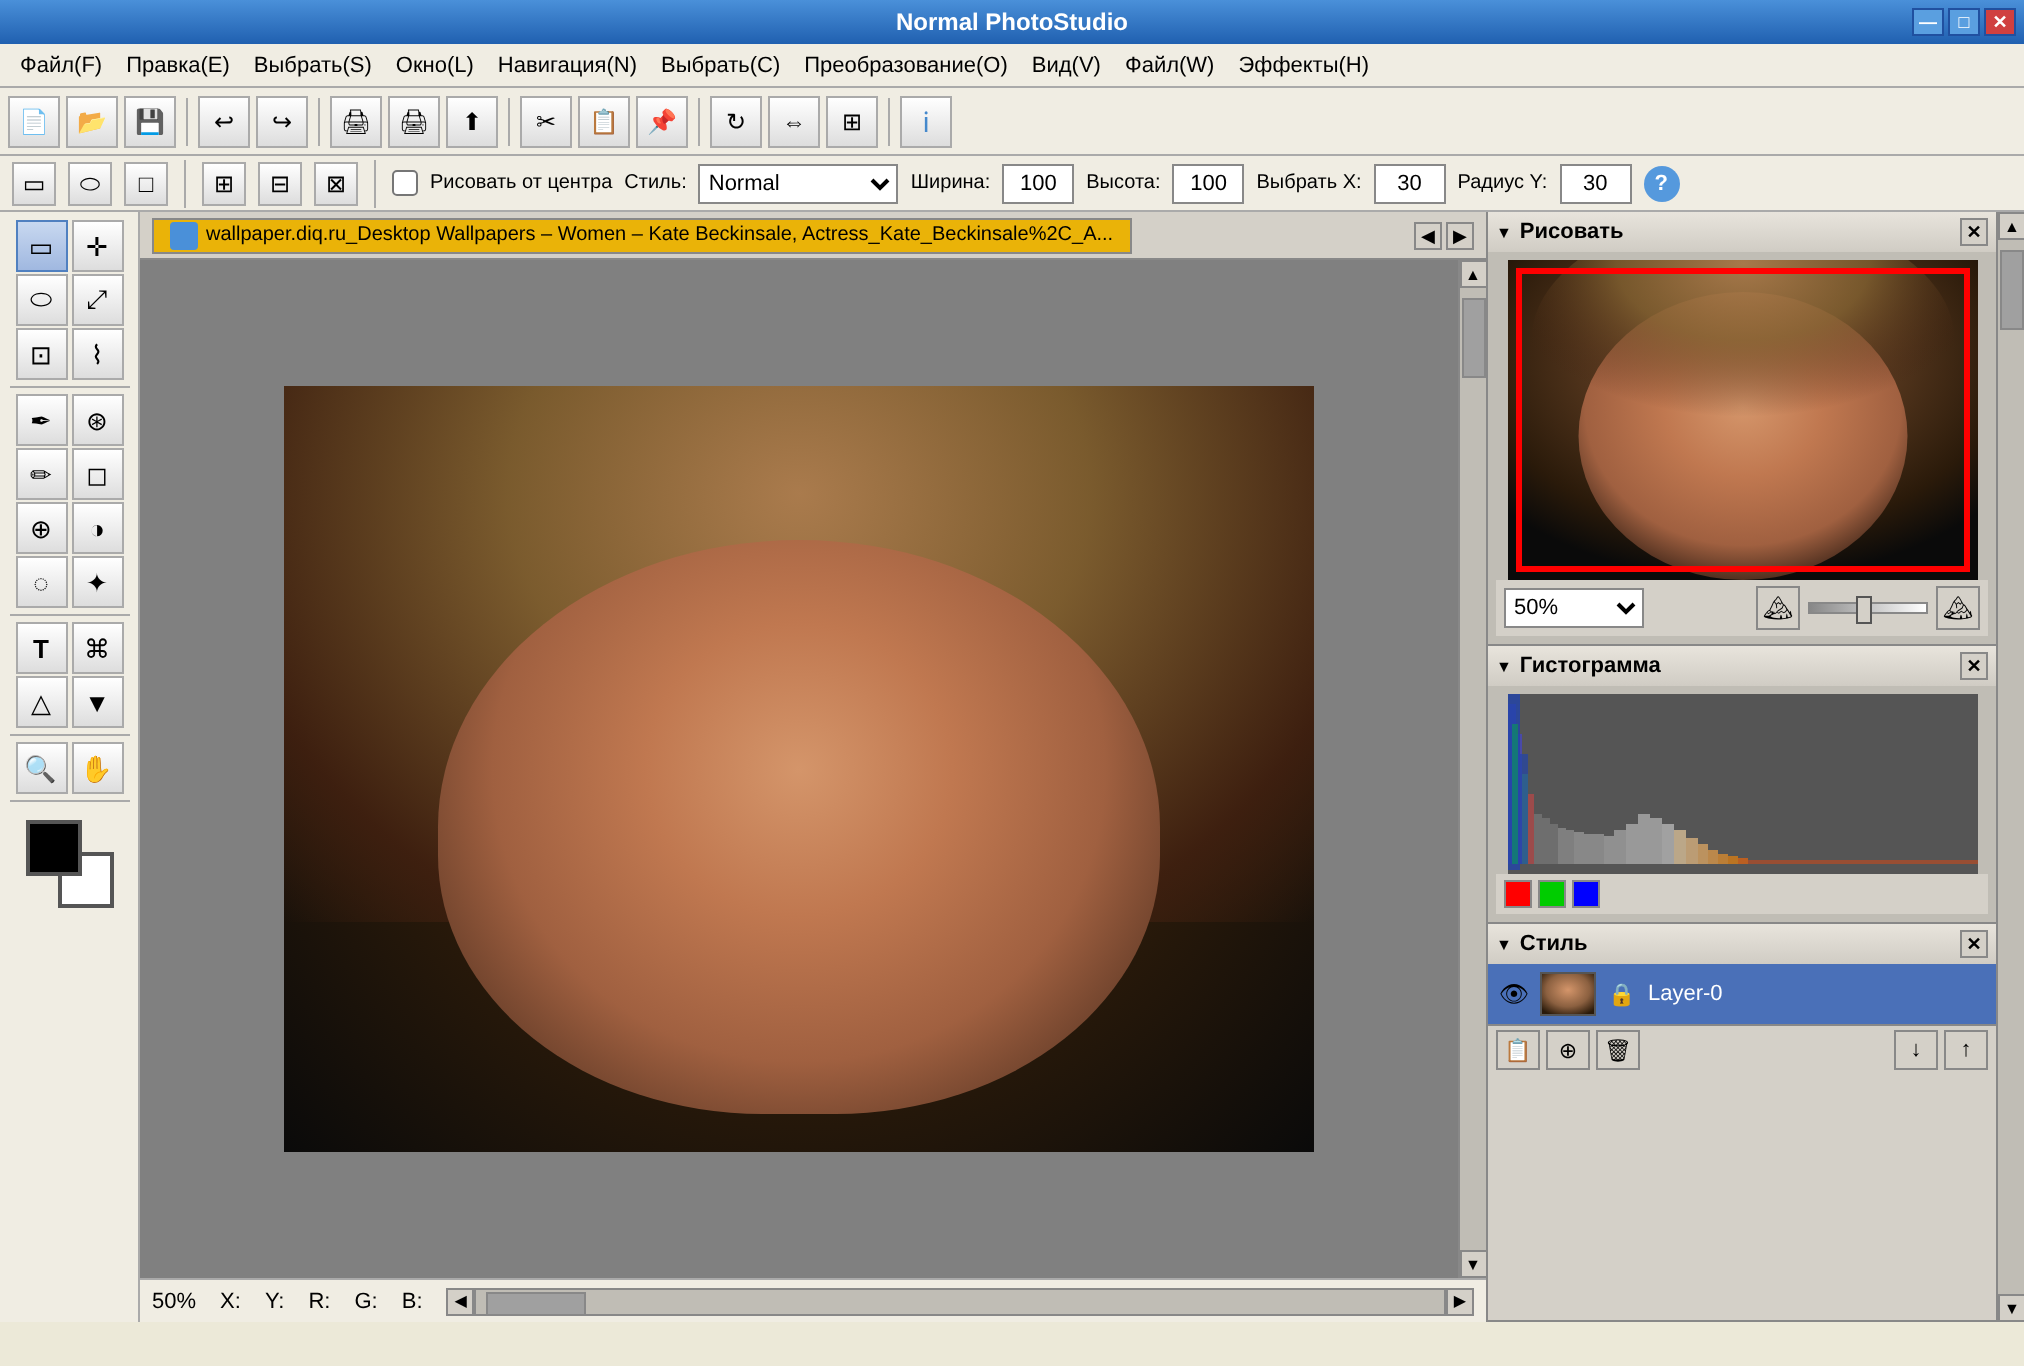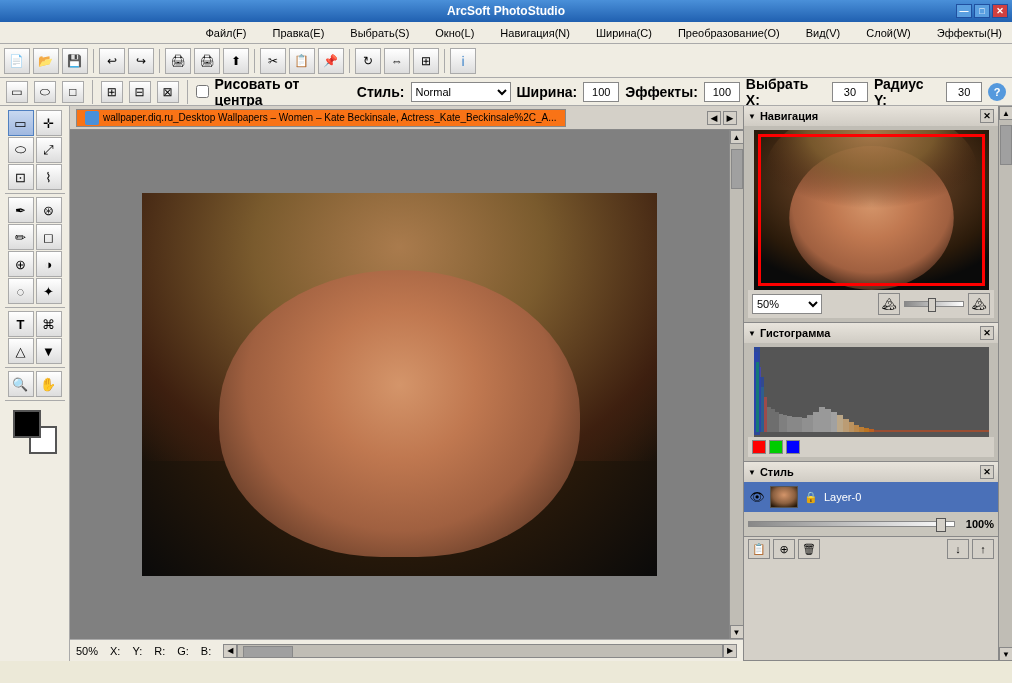--- a/index.html
+++ b/index.html
@@ -34,24 +34,23 @@
       cursor: pointer;
       display: flex; align-items: center; justify-content: center;
     }
 
     
     #menubar {
       background: #f0ede3;
       border-bottom: 1px solid #aaa;
       padding: 2px 4px;
       display: flex;
-      gap: 14px;
+      gap: 0;
       height: 22px;
       align-items: center;
-      justify-content: flex-end;
     }
     .menu-item {
       padding: 1px 6px;
       cursor: pointer;
       font-size: 11px;
       color: #000;
     }
 
     
     #toolbar {
@@ -78,21 +77,21 @@
       background: #f0ede3;
       border-bottom: 1px solid #aaa;
       padding: 2px 6px;
       display: flex;
       align-items: center;
       gap: 6px;
       height: 28px;
       font-size: 11px;
     }
     .opt-checkbox { width: 13px; height: 13px; }
-    .opt-label { font-size: 14px; font-weight: bold; }
+    .opt-label { font-size: 10px; }
     .opt-select {
       height: 20px;
       font-size: 11px;
       border: 1px solid #888;
       background: white;
       min-width: 100px;
     }
     .opt-input {
       width: 36px; height: 20px;
       border: 1px solid #888;
@@ -178,21 +177,21 @@
       background: #d4d0c8;
       border-bottom: 1px solid #888;
       display: flex;
       align-items: center;
       padding: 2px 6px;
       gap: 4px;
       height: 24px;
       font-size: 11px;
     }
     .doc-tab-item {
-      background: #f97316;
+      background: #eab308;
       border: 1px solid #888;
       padding: 1px 8px;
       display: flex;
       align-items: center;
       gap: 4px;
       cursor: pointer;
       font-size: 10px;
       max-width: 500px;
       overflow: hidden;
       white-space: nowrap;
@@ -422,38 +421,38 @@
 
     
     #right-section {
       display: flex;
     }
   </style>
 </head>
 <body>
 
 <div id="titlebar">
-  <span>ArcSoft PhotoStudio</span>
+  <span>Normal PhotoStudio</span>
   <div class="win-controls">
     <div class="win-btn">—</div>
     <div class="win-btn">□</div>
     <div class="win-btn" style="background:#d04040;">✕</div>
   </div>
 </div>
 
 <div id="menubar">
     <div class="menu-item">Файл(F)</div>
     <div class="menu-item">Правка(E)</div>
     <div class="menu-item">Выбрать(S)</div>
     <div class="menu-item">Окно(L)</div>
     <div class="menu-item">Навигация(N)</div>
-    <div class="menu-item">Ширина(C)</div>
+    <div class="menu-item">Выбрать(C)</div>
     <div class="menu-item">Преобразование(O)</div>
     <div class="menu-item">Вид(V)</div>
-    <div class="menu-item">Слой(W)</div>
+    <div class="menu-item">Файл(W)</div>
     <div class="menu-item">Эффекты(H)</div>
   </div>
 
 <div id="toolbar">
   <div class="tb-btn">📄</div>
   <div class="tb-btn">📂</div>
   <div class="tb-btn">💾</div>
   <div class="tb-separator"></div>
   <div class="tb-btn">↩</div>
   <div class="tb-btn">↪</div>
@@ -486,21 +485,21 @@
   <input type="checkbox" class="opt-checkbox" style="">
   <span class="opt-label">Рисовать от центра</span>
   <span class="opt-label">Стиль:</span>
   <select class="opt-select">
     <option>Normal</option>
     <option>Fixed Size</option>
     <option>Fixed Ratio</option>
   </select>
   <span class="opt-label">Ширина:</span>
   <input type="text" class="opt-input" value="100" style="">
-  <span class="opt-label">Эффекты:</span>
+  <span class="opt-label">Высота:</span>
   <input type="text" class="opt-input" value="100" style="">
   <span class="opt-label">Выбрать X:</span>
   <input type="text" class="opt-input" value="30" style="">
   <span class="opt-label">Радиус Y:</span>
   <input type="text" class="opt-input" value="30" style="">
   <div class="opt-help">?</div>
 </div>
 
 <div id="main-layout">
 
@@ -619,21 +618,21 @@
         </div>
       </div>
     </div>
 
     <div id="right-section">
       <div id="right-panel">
 
         <div class="panel-section">
           <div class="panel-header">
             <span class="triangle">▼</span>
-            <span>Навигация</span>
+            <span>Рисовать</span>
             <div class="panel-close">✕</div>
           </div>
           <div class="panel-content">
             <div id="nav-preview">
               <div class="nav-portrait-bg">
                 
                 <svg width="100%" height="100%">
                   <defs>
                     <radialGradient id="bgGrad" cx="50%" cy="30%" r="70%">
                       <stop offset="0%" stop-color="#8b6040"></stop>
@@ -753,26 +752,20 @@
                       <stop offset="100%" stop-color="#2a1a0a"></stop>
                     </radialGradient>
                   </defs>
                   <rect width="100%" height="100%" fill="url(#lthGrad)"></rect>
                 </svg>
               </div>
               <div class="layer-lock">🔒</div>
               <span class="layer-name">Layer-0</span>
             </div>
 
-            <div class="layer-opacity-row">
-              <div class="layer-opacity-slider">
-                <div class="slider-thumb"></div>
-              </div>
-              <span class="layer-opacity-val">100%</span>
-            </div>
 
             <div class="layer-actions">
               <div class="layer-action-btn">📋</div>
               <div class="layer-action-btn">⊕</div>
               <div class="layer-action-btn">🗑</div>
               <div style="flex:1;"></div>
               <div class="layer-action-btn">↓</div>
               <div class="layer-action-btn">↑</div>
             </div>
           </div>

